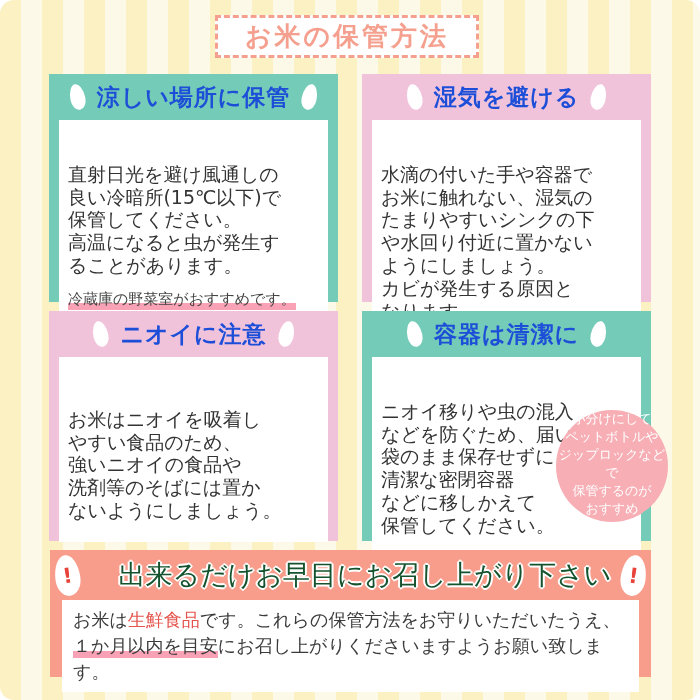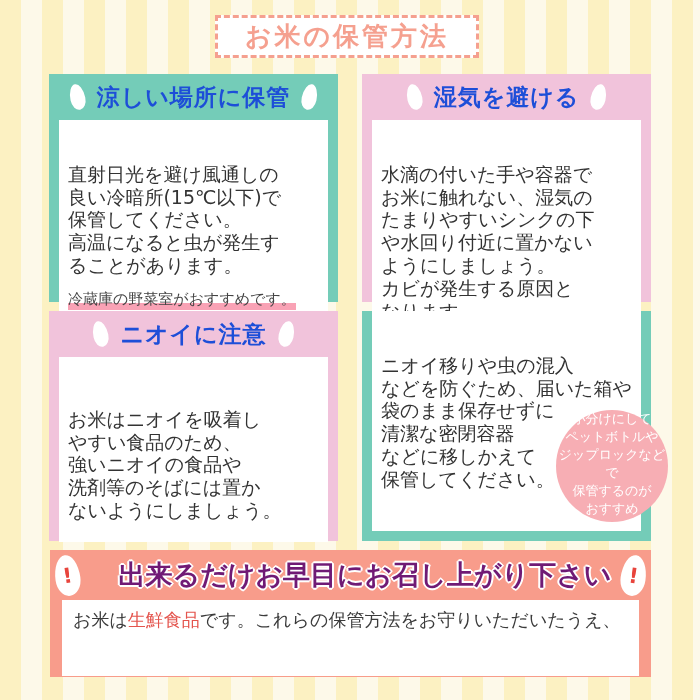--- a/index.html
+++ b/index.html
@@ -5,20 +5,21 @@
   html,body{margin:0;padding:0;}
   body{
     width:700px;height:700px;
     font-family:"DejaVu Sans","Liberation Sans",sans-serif;
   }
   #page{
     position:relative;width:700px;height:700px;overflow:hidden;
     background:repeating-linear-gradient(90deg,
       #fcf1c2 0px,#fcf1c2 21px,
       #fdf9e9 21px,#fdf9e9 42px);
+    border-radius:14px;
   }
   *{box-sizing:border-box;}
 
   
   .title-box{
     position:absolute;left:215px;top:15px;width:264px;height:43px;
     background:#ffffff;border:3px dashed #f5a08f;
     display:flex;align-items:center;justify-content:center;
   }
   .title-box span{
@@ -79,21 +80,21 @@
   
   .banner{
     position:absolute;left:50px;top:550px;width:601px;height:127px;
     background:#f89c8b;display:flex;flex-direction:column;
   }
   .banner-header{
     height:50px;flex:0 0 50px;
     display:flex;align-items:center;justify-content:center;gap:10px;
   }
   .banner-title{
-    color:#701a75;font-size:27px;font-weight:bold;letter-spacing:0px;
+    color:#14532d;font-size:27px;font-weight:normal;letter-spacing:0px;
     text-shadow:-2px 0 #fff,2px 0 #fff,0 -2px #fff,0 2px #fff,
       -1px -1px #fff,1px 1px #fff,-1px 1px #fff,1px -1px #fff;
     white-space:nowrap;
     margin-left:29px;
   }
   .grain-ex{
     width:25px;height:41px;background:#ffffff;
     border-radius:50% 50% 50% 50% / 58% 58% 42% 42%;
     display:flex;align-items:center;justify-content:center;
     flex:0 0 25px;
@@ -160,20 +161,25 @@
 お米に触れない、湿気の
 たまりやすいシンクの下
 や水回り付近に置かない
 ようにしましょう。
 カビが発生する原因と
 なります。</span>
     </div>
   </section>
 
   <section class="card teal card4">
+    <div class="card-header">
+      <span class="grain left"></span>
+      <span class="label">容器は清潔に</span>
+      <span class="grain right"></span>
+    </div>
     <div class="card-body">
       <span>ニオイ移りや虫の混入
 などを防ぐため、届いた箱や
 袋のまま保存せずに
 清潔な密閉容器
 などに移しかえて
 保管してください。</span>
     </div>
   </section>
 
@@ -190,16 +196,17 @@
       <span class="grain-ex left">
         <span class="ex">!</span>
       </span>
       <span class="banner-title">出来るだけお早目にお召し上がり下さい</span>
       <span class="grain-ex right">
         <span class="ex">!</span>
       </span>
     </div>
     <div class="banner-body">
       <div><span>お米は</span><span class="red">生鮮食品</span><span>です。これらの保管方法をお守りいただいたうえ、</span></div>
+      <div><span class="hl-pink">１か月以内を目安</span><span>にお召し上がりくださいますようお願い致します。</span></div>
     </div>
   </section>
 
 </div>
 
 </body></html>

